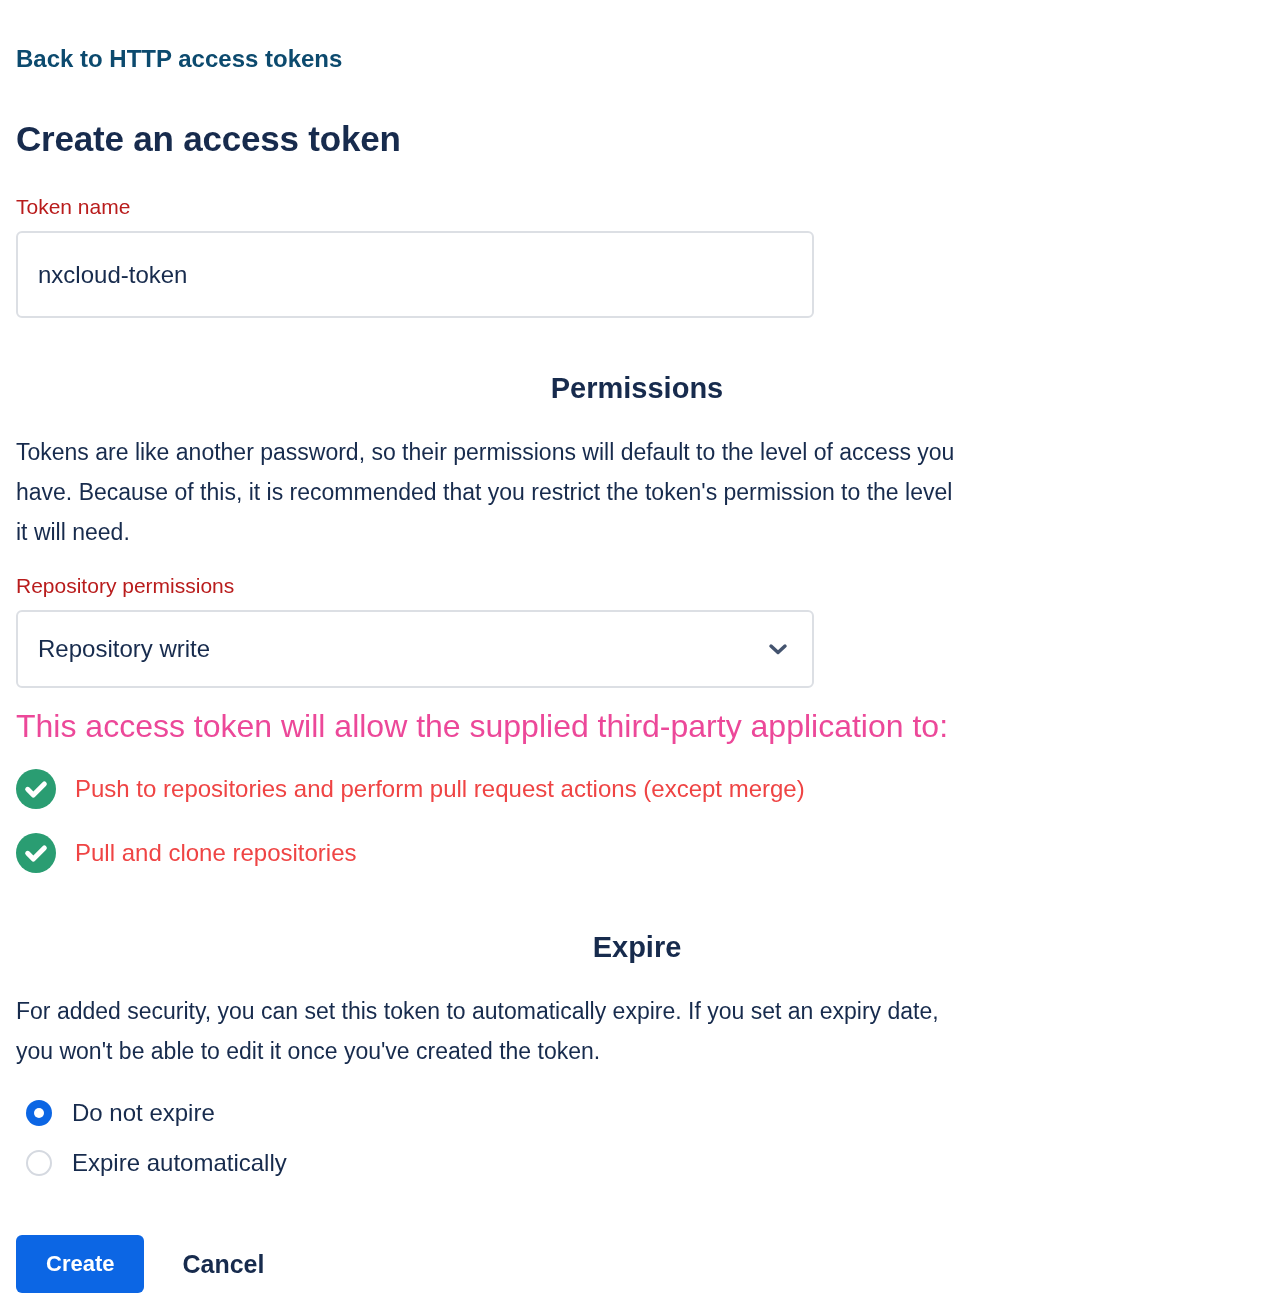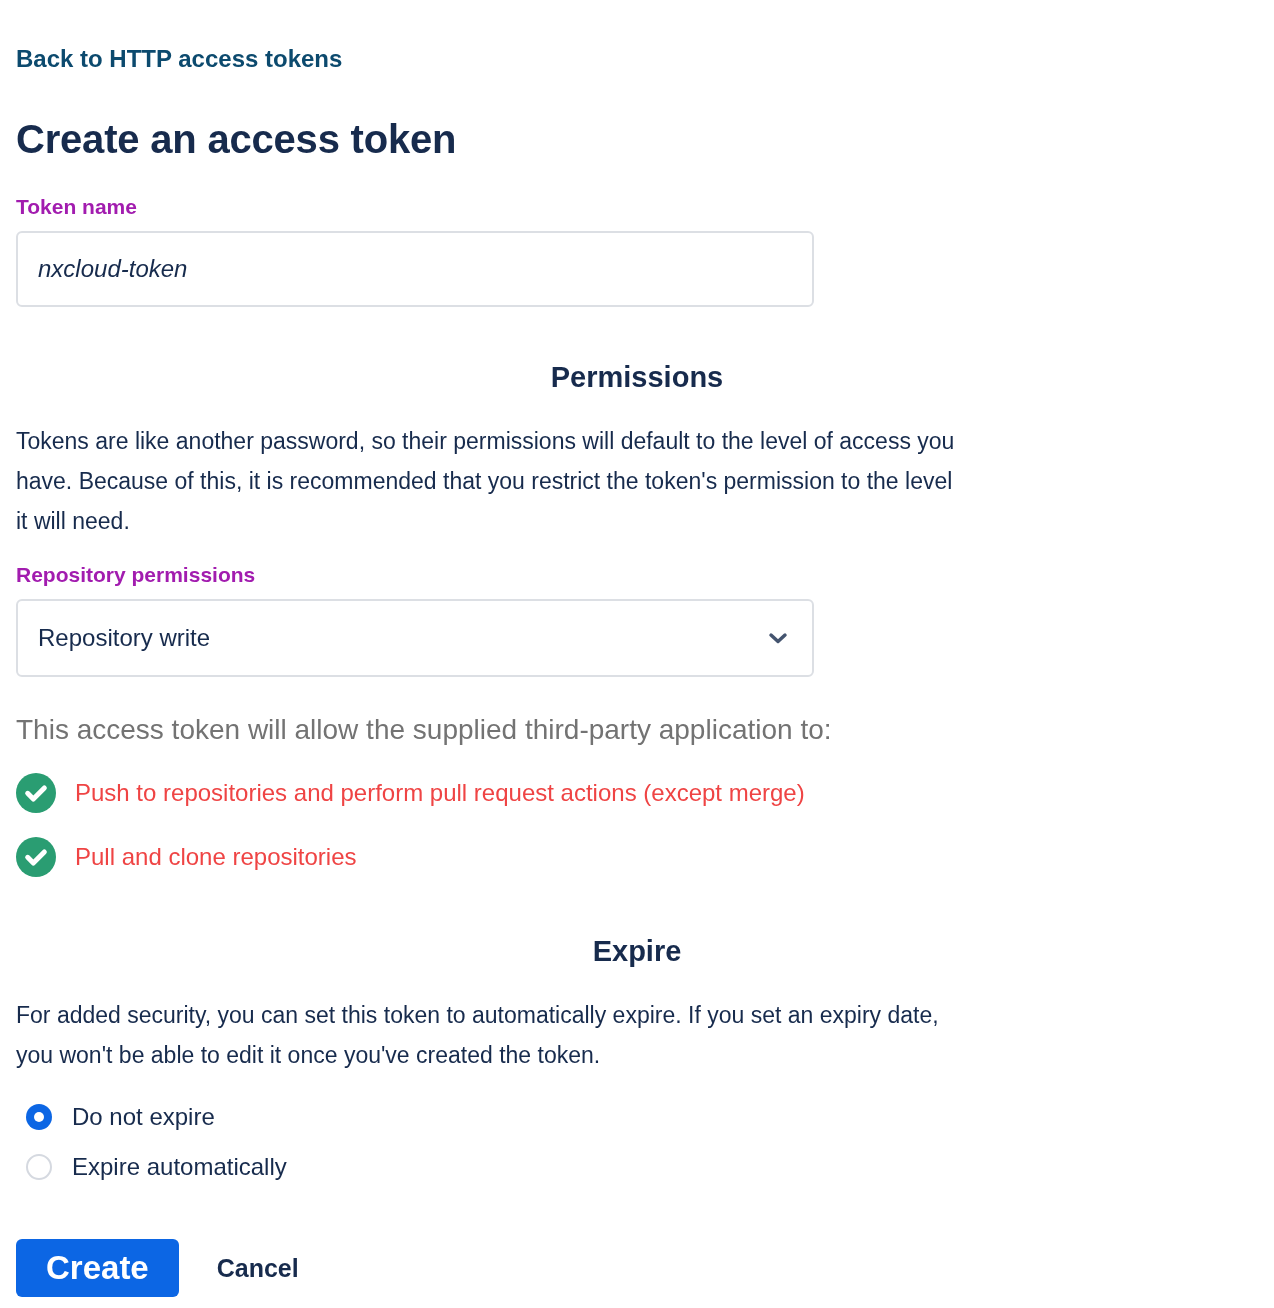--- a/index.html
+++ b/index.html
@@ -18,49 +18,48 @@
     font-size: 24px;
     font-weight: 700;
     line-height: 28px;
     color: #0c4a6e;
     text-decoration: none;
     cursor: pointer;
   }
 
   h1.page-title {
     margin-top: 46px;
-    font-size: 40px;
+    font-size: 35px;
     font-weight: 600;
     line-height: 40px;
     color: #172B4D;
     letter-spacing: -0.2px;
   }
 
   .field-label {
     display: block;
     font-size: 21px;
-    font-weight: 700;
+    font-weight: 400;
     line-height: 24px;
-    color: #a21caf;
+    color: #b91c1c;
   }
   .field-label.first { margin-top: 36px; }
 
   .text-input {
     margin-top: 12px;
     width: 798px;
-    height: 76px;
+    height: 87px;
     border: 2px solid #DCDFE4;
     border-radius: 6px;
     padding: 0 20px;
     font-family: "Liberation Sans", "DejaVu Sans", sans-serif;
     font-size: 24px;
     color: #172B4D;
     background: #ffffff;
     outline: none;
-    font-style: italic;
   }
 
   h2.section-heading {
     margin-top: 52px;
     font-size: 29px;
     font-weight: 600;
     line-height: 36px;
     color: #172B4D;
     text-align: center;
   }
@@ -91,24 +90,24 @@
     background: #ffffff;
   }
   .select .select-value {
     font-size: 24px;
     color: #172B4D;
     text-align: center;
   }
   .select .chevron { width: 28px; height: 28px; flex: none; }
 
   p.intro {
-    margin-top: 38px;
-    font-size: 28px;
+    margin-top: 23px;
+    font-size: 32px;
     line-height: 30px;
-    color: #737373;
+    color: #ec4899;
   }
 
   ul.grants { list-style: none; margin-top: 28px; }
   ul.grants li {
     display: flex;
     align-items: center;
     margin-bottom: 24px;
   }
   .check-circle {
     width: 40px;
@@ -153,21 +152,21 @@
 
   .actions { margin-top: 56px; display: flex; align-items: center; }
   .btn-primary {
     height: 58px;
     padding: 0 30px;
     border: none;
     border-radius: 6px;
     background: #0C66E4;
     color: #ffffff;
     font-family: "Liberation Sans", "DejaVu Sans", sans-serif;
-    font-size: 33px;
+    font-size: 22px;
     font-weight: 600;
     cursor: pointer;
   }
   .btn-subtle {
     margin-left: 38px;
     border: none;
     background: transparent;
     color: #172B4D;
     font-family: "Liberation Sans", "DejaVu Sans", sans-serif;
     font-size: 25px;

